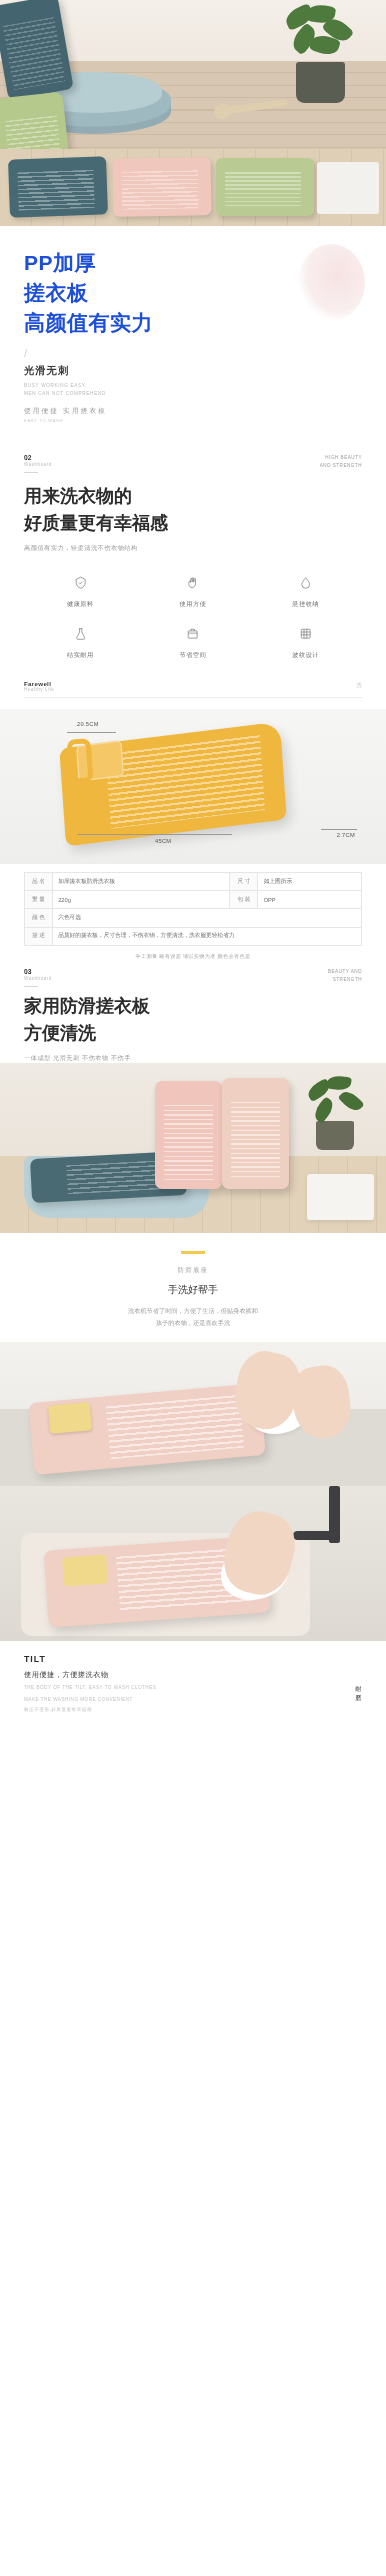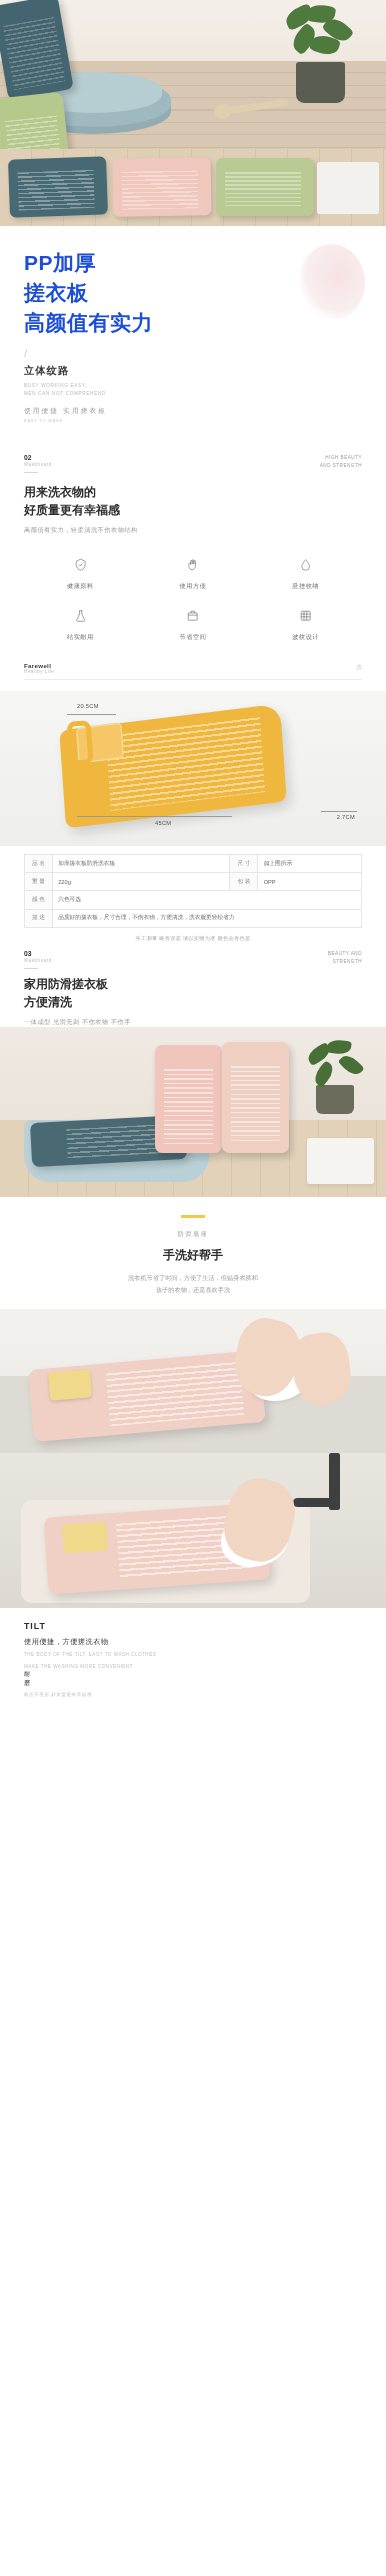--- a/index.html
+++ b/index.html
@@ -70,21 +70,21 @@
 
   
   .sec-head { padding: 13.4px 24px 0; }
   .sec-head .row { display:flex; align-items:flex-start; justify-content:space-between; }
   .sec-num { font-size: 6.7px; font-weight:bold; color:#2b2b2b; }
   .sec-kw { font-size: 4.6px; color:#bdbdbd; letter-spacing:0.5px; margin-top:1px; }
   .sec-right { text-align:right; font-size:4.6px; color:#9a9a9a; letter-spacing:0.5px; line-height:1.6; }
   .sec-bar { width:14.4px; height:1px; background:#d6d6d6; margin-top:5.2px; }
 
   .lead { padding: 9.3px 24px 0; }
-  .lead h3 { font-size: 12px; line-height:1.5; color:#2d2d2d; font-weight:bold; }
+  .lead h3 { font-size: 18px; line-height:1.5; color:#2d2d2d; font-weight:bold; }
   .lead p { font-size:6.2px; color:#9b9b9b; margin-top:7.2px; letter-spacing:0.5px; }
 
   
   .features { display:grid; grid-template-columns: repeat(3,1fr); gap: 13.4px 0;
      padding: 17.5px 24px 15.5px; }
   .feat { text-align:center; }
   .feat .ic { width:24px; height:24px; margin: 0 auto 5.2px; border-radius:50%;
      display:flex; align-items:center; justify-content:center; }
   .feat .ic svg { width:13.4px; height:13.4px; }
   .feat .lbl { font-size:6.2px; color:#6d6d6d; letter-spacing:0.5px; }
@@ -148,21 +148,21 @@
      background:#f5f4f1; border-radius:3.1px; box-shadow:0 1.5px 4.1px rgba(0,0,0,.08); }
   .scene3 .plant { position:absolute; right:20.6px; top:10.3px; width:62px; height:77px; }
   .scene3 .plant .pot { position:absolute; bottom:0; left:12.4px; width:38px; height:29px;
      background:#6b6b5c; border-radius:2.1px 2.1px 6.2px 6.2px; }
   .scene3 .plant .lf { position:absolute; width:24px; height:14.4px; background:#476f36; border-radius:60% 20% 60% 20%; }
 
   
   .accent { width:24px; height:3.1px; background:#f2c94c; margin: 18.5px auto 11.3px; }
   .center-sec { text-align:center; padding: 0 24px; }
   .center-sec .tag { font-size:6.2px; color:#9a9a9a; letter-spacing:1.5px; }
-  .center-sec h3 { font-size:12px; color:#2d2d2d; font-weight:bold; margin: 8.2px 0 8.2px; }
+  .center-sec h3 { font-size:10px; color:#2d2d2d; font-weight:normal; margin: 8.2px 0 8.2px; }
   .center-sec p { font-size:6.2px; color:#9b9b9b; line-height:1.9; }
 
   
   .wash { height: 144px; }
   .wash .bg { position:absolute; inset:0; background: linear-gradient(#f3f2ef,#e9e7e2); }
   .wash .sink { position:absolute; left:0; bottom:0; width:100%; height:77px; background:#dedbd4; }
   .wash .board { position:absolute; left:31px; bottom:20.6px; width:232px; height:72px;
      background:#f0cfc5; border-radius:8.2px; transform: rotate(-5deg);
      box-shadow: 3.1px 5.2px 9.3px rgba(0,0,0,.14); }
   .wash .board:after{ content:""; position:absolute; left:77px; top:10.3px; right:20.6px; bottom:9.3px;
@@ -189,21 +189,21 @@
   .wash2 .faucet { position:absolute; right:46px; top:0; width:11.3px; height:57px; background:#3f3f42; border-radius:2.1px; }
   .wash2 .faucet:after{ content:""; position:absolute; left:-36px; top:45px; width:44px; height:9.3px;
      background:#3f3f42; border-radius:4.6px; }
   .wash2 .hand { position:absolute; background:#f1d6c4; border-radius:42%; }
   .wash2 .h1 { right:93px; top:26px; width:67px; height:82px; transform: rotate(14deg); }
   .wash2 .cloth { position:absolute; right:98px; top:62px; width:67px; height:52px;
      background:#fff; border-radius:50% 42% 56% 44%; }
 
   
   .bottom { padding: 13.4px 24px 20.6px; position:relative; }
-  .bottom .row { display:flex; justify-content:space-between; align-items:flex-start;flex-direction:column; }
+  .bottom .row { display:flex; justify-content:space-between; align-items:flex-end; }
   .bottom .tilt { font-size:8.8px; font-weight:bold; letter-spacing:1px; color:#2b2b2b; }
   .bottom .cn { font-size:7.2px; color:#3a3a3a; margin-top:5.2px; letter-spacing:0.5px; }
   .bottom .en { font-size:4.6px; color:#c0c0c0; margin-top:4.1px; letter-spacing:0.5px; line-height:1.7; }
   .bottom .right { text-align:right; }
   .bottom .right .t1 { font-size:6.2px; color:#3a3a3a; letter-spacing:0.5px; }
   .bottom .right .t2 { font-size:6.2px; color:#3a3a3a; letter-spacing:0.5px; }
 </style>
 </head>
 <body>
 
@@ -237,21 +237,21 @@
   </div>
 
   <div class="title-block">
     <div class="petal"></div>
     <h1>
       <span>PP加厚</span><br>
       <span>搓衣板</span><br>
       <span>高颜值有实力</span>
     </h1>
     <div class="slash">/</div>
-    <h2>立体纹路</h2>
+    <h2>光滑无刺</h2>
     <div class="en">BUSY WORKING EASY,</div>
     <div class="en">MEN CAN NOT COMPREHEND</div>
     <div class="sub2">使用便捷 实用搓衣板</div>
     <div class="en2">EASY TO WASH</div>
   </div>
 
   <div class="sec-head">
     <div class="row">
       <div>
         <div class="sec-num">02</div>

